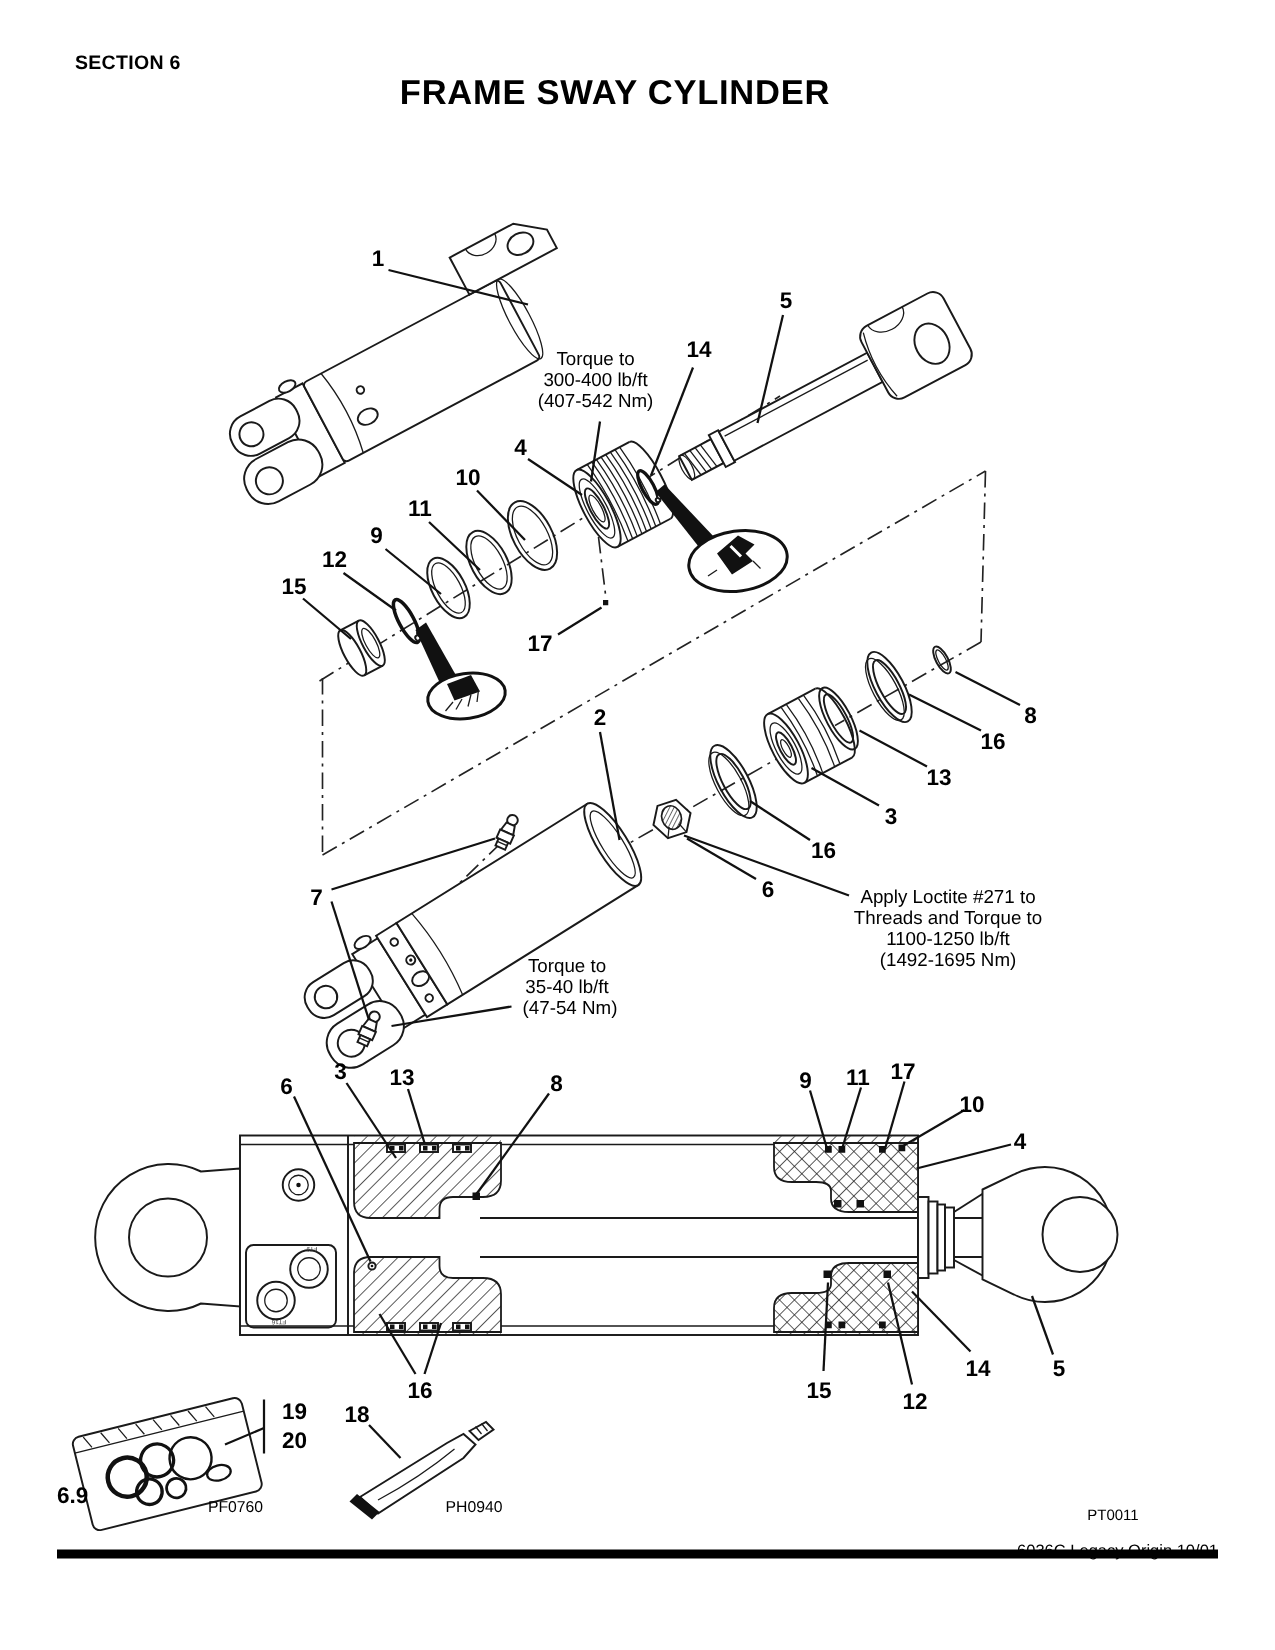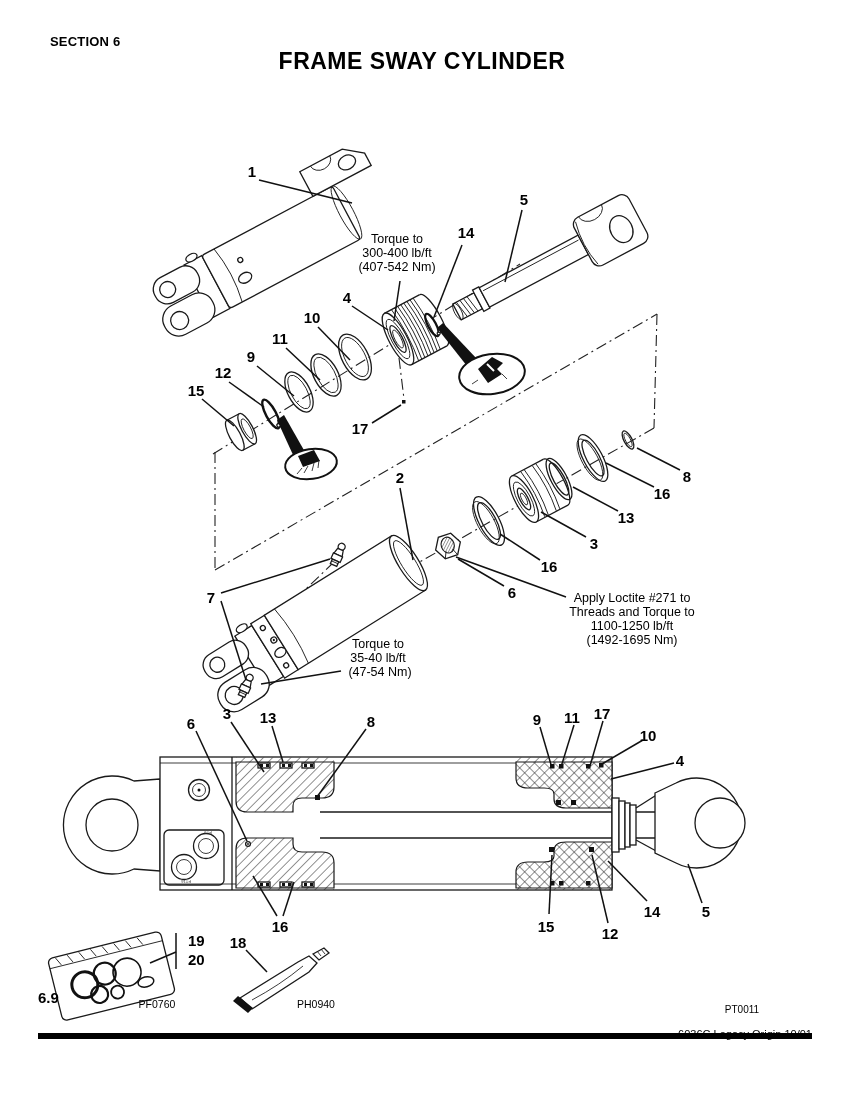--- a/index.html
+++ b/index.html
@@ -1,19 +1,19 @@
 <!DOCTYPE html>
 <html><head>
 <meta charset="utf-8">
 <style>
   html,body{margin:0;padding:0;background:#e8e8e8;}
   .page{position:relative;width:850px;height:1100px;background:#ffffff;margin:0 auto;
         font-family:"Liberation Sans", sans-serif;color:#000;overflow:hidden;}
   .section-label{position:absolute;left:50px;top:34px;font-size:13px;font-weight:bold;letter-spacing:.2px;}
-  .doc-title{position:absolute;left:0;top:48px;width:820px;text-align:center;font-size:23px;font-weight:bold;letter-spacing:.5px;margin-left:12px;}
+  .doc-title{position:absolute;left:0;top:48px;width:820px;text-align:center;font-size:23px;font-weight:bold;letter-spacing:.5px;}
   .footer-rule{position:absolute;left:38px;top:1033px;width:774px;height:6px;background:#000;}
   .page-num{position:absolute;left:38px;top:989px;font-size:15px;font-weight:bold;}
   .footer-right{position:absolute;right:38px;top:1028px;font-size:11px;}
   svg{position:absolute;left:0;top:0;}
   svg text{font-family:"Liberation Sans", sans-serif;fill:#000;}
   .c{font-size:15px;font-weight:bold;text-anchor:middle;}
   .note{font-size:12.5px;text-anchor:middle;}
   .code{font-size:10.5px;text-anchor:middle;}
   .tiny{font-size:4.2px;fill:#333;text-anchor:middle;}
   .ln{stroke:#1a1a1a;stroke-width:1.3;fill:none;}

